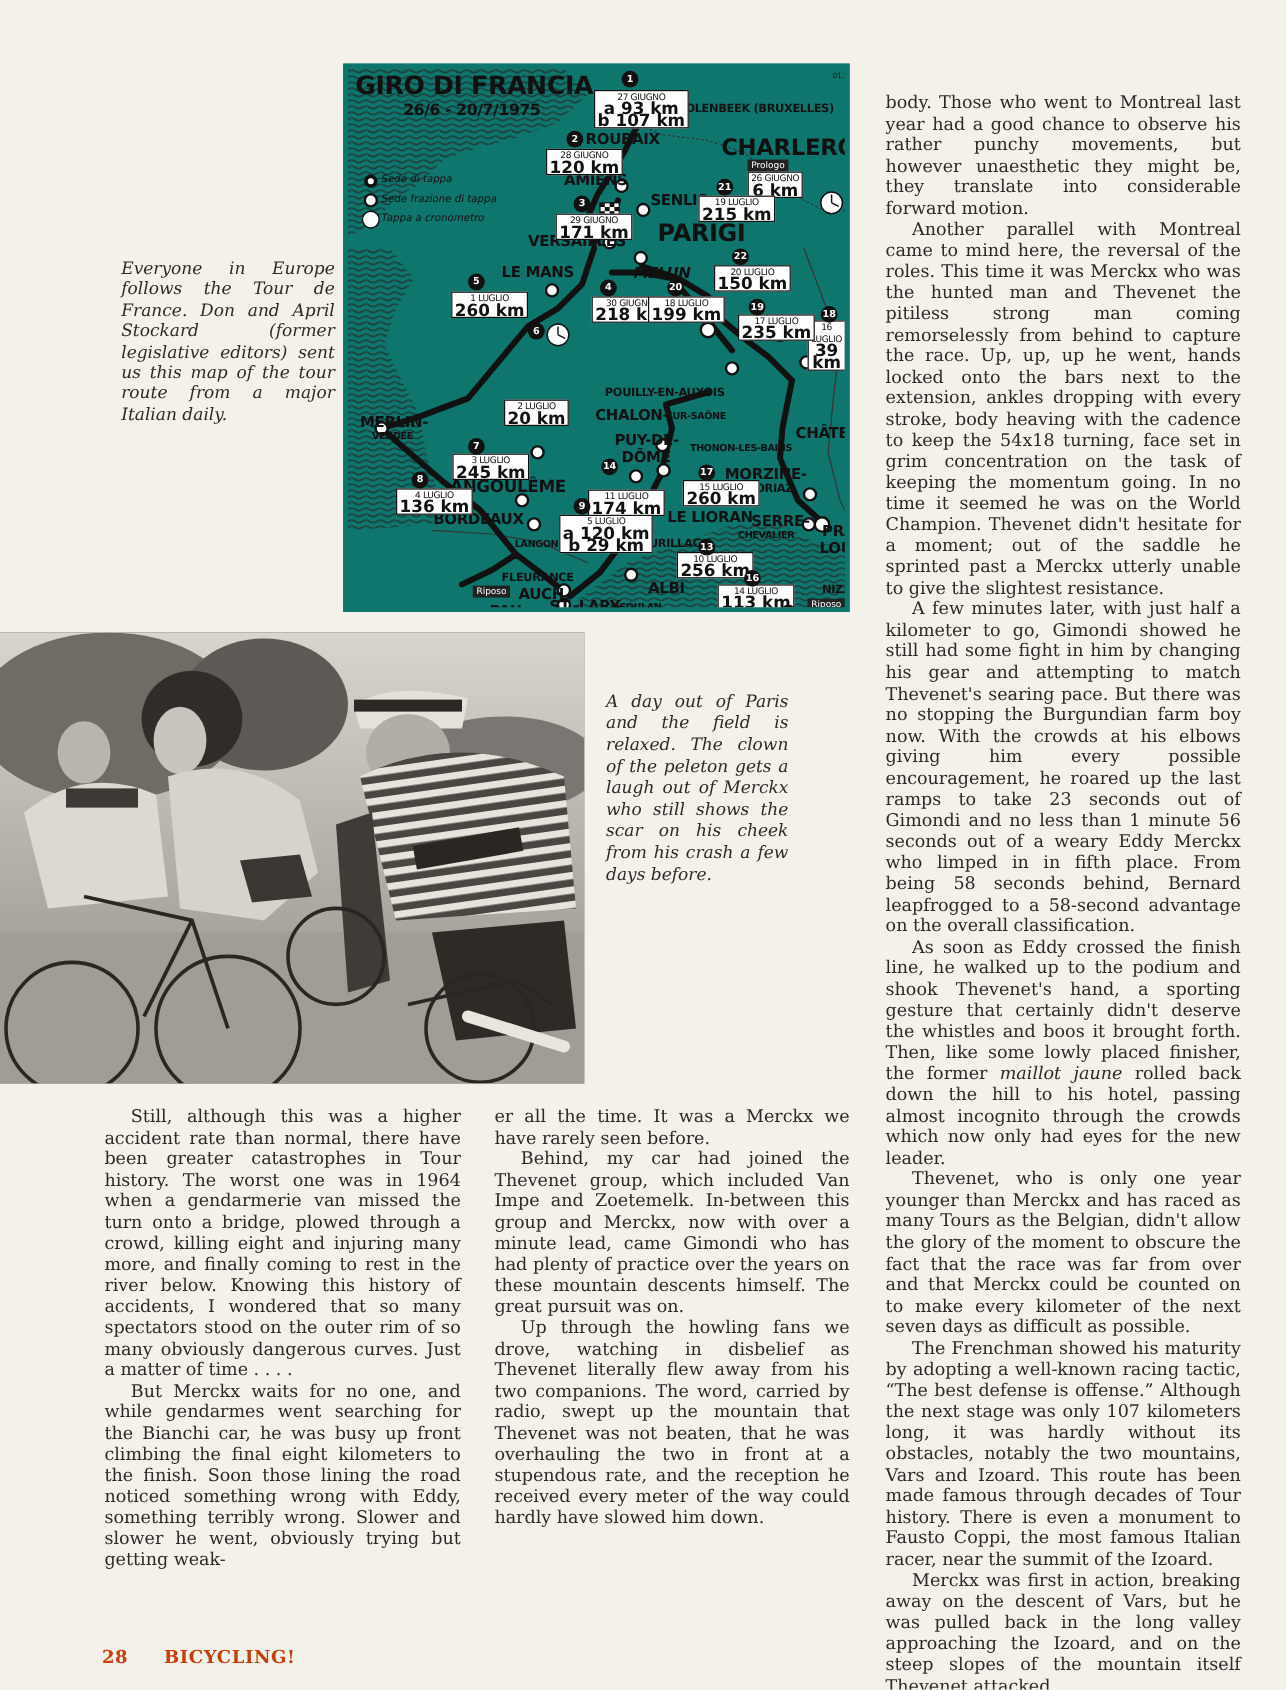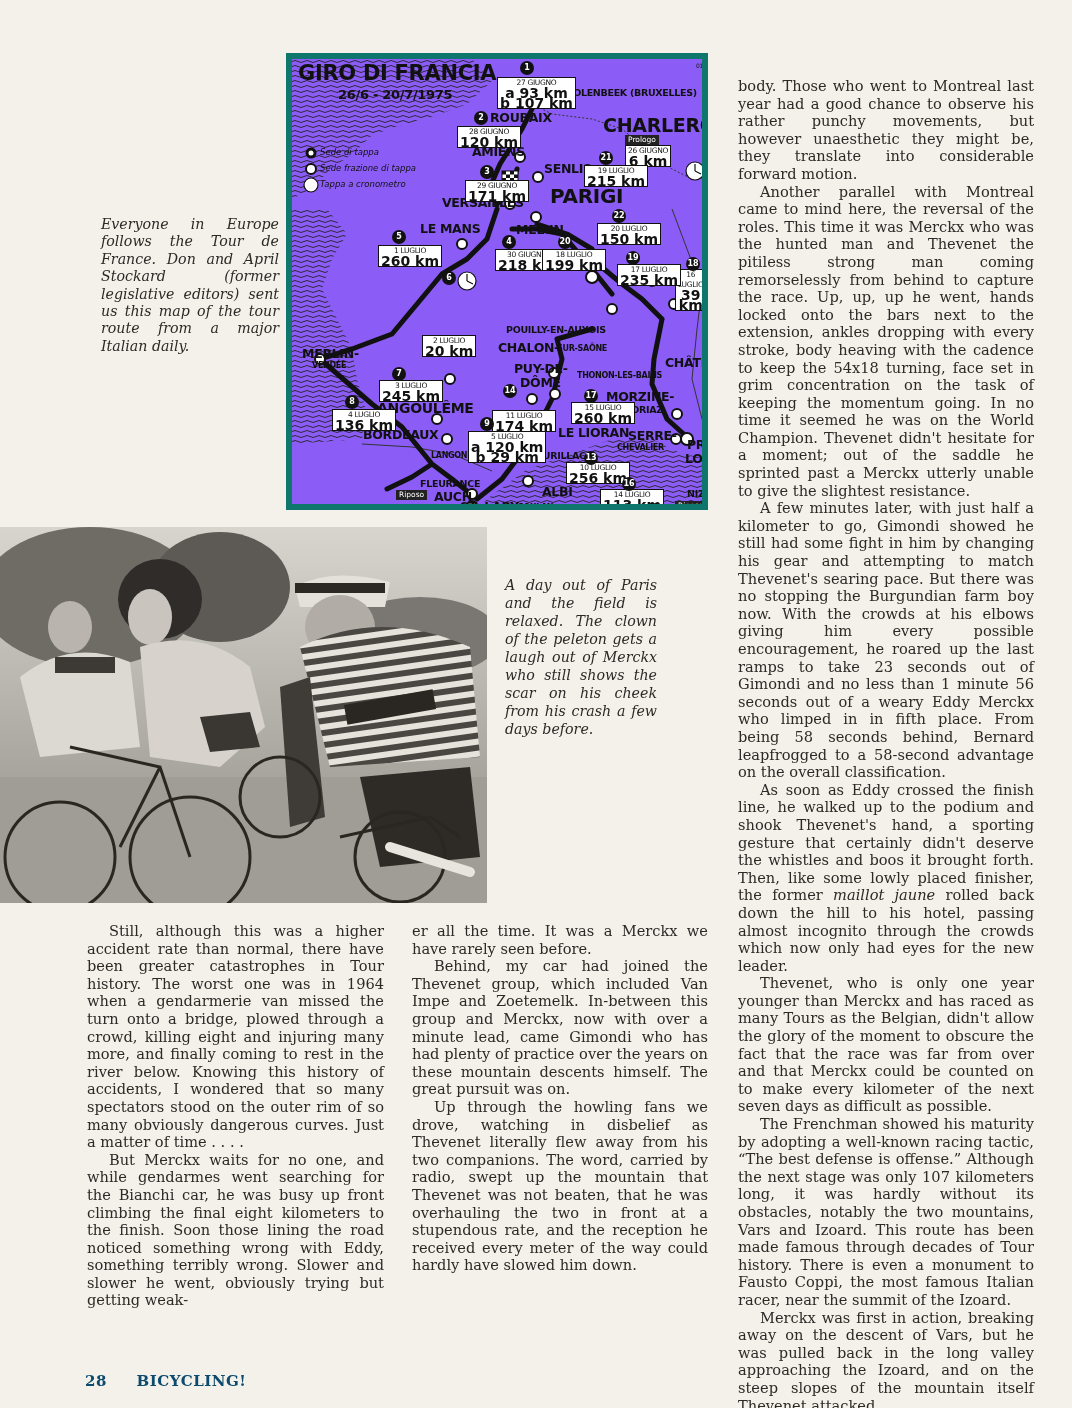--- a/index.html
+++ b/index.html
@@ -9,37 +9,37 @@
     font-family: "DejaVu Serif", "Liberation Serif", serif;
   }
   .col { position: absolute; font-size: 14.6px; line-height: 17.6px; text-align: justify; color: #2c2a27; }
   .col p { margin: 0; text-indent: 22px; }
   .col p.noindent { text-indent: 0; }
   .col p.last { text-align-last: left; }
   .caption { position: absolute; font-style: italic; font-size: 14.2px; line-height: 17.4px; text-align: justify; color: #2c2a27; }
   em { font-style: italic; }
 
   
-  .map { position: absolute; left: 286px; top: 53px; width: 422px; height: 457px; background: #8b5cf6; border: 6px solid #0f766e; box-sizing: border-box; overflow: hidden; }
+  .map { position: absolute; left: 286px; top: 53px; width: 422px; height: 457px; background: #0f766e; border: 4px solid #0f766e; box-sizing: border-box; overflow: hidden; }
   .map svg { position: absolute; left: 0; top: 0; }
   .mlabel { position: absolute; font-family: "DejaVu Sans", "Liberation Sans", sans-serif; font-weight: bold; color: #111; white-space: nowrap; letter-spacing: -0.3px; }
   .m-big { font-size: 17px; }
   .m-med { font-size: 12.5px; }
   .m-sm { font-size: 9.5px; }
   .m-xs { font-size: 8px; font-weight: normal; }
   .mbox { position: absolute; background: #fff; border: 1.5px solid #111; text-align: center; font-family: "DejaVu Sans", "Liberation Sans", sans-serif; color: #111; padding: 0 2px; line-height: 10px; }
   .mbox .d { font-size: 7.5px; display: block; letter-spacing: -0.3px; }
   .mbox .k { font-size: 14px; font-weight: bold; display: block; }
   .mnum { position: absolute; width: 14px; height: 14px; border-radius: 50%; background: #111; color: #fff; font-family: "DejaVu Sans", sans-serif; font-size: 8px; font-weight: bold; text-align: center; line-height: 14px; }
   .mtag { position: absolute; background: #222; color: #fff; font-family: "DejaVu Sans", sans-serif; font-size: 7.5px; padding: 0 3px; line-height: 10px; }
   .legend { position: absolute; font-family: "DejaVu Sans", sans-serif; font-style: italic; font-size: 8.5px; color: #111; white-space: nowrap; }
 
   
   .photo { position: absolute; left: 0; top: 527px; width: 487px; height: 376px; overflow: hidden; background: #8a8782; }
-  .footer { position: absolute; left: 85px; top: 1372px; font-weight: bold; font-size: 15px; color: #0c4a6e; letter-spacing: 0.5px; }
+  .footer { position: absolute; left: 85px; top: 1372px; font-weight: bold; font-size: 15px; color: #c2410c; letter-spacing: 0.5px; }
   .footer .num { margin-right: 24px; }
 </style>
 </head>
 <body>
 
 <div class="caption" style="left:101px; top:216px; width:178px;">Everyone in Europe follows the Tour de France. Don and April Stockard (former legislative editors) sent us this map of the tour route from a major Italian daily.</div>
 
 <div class="map">
   <svg width="422" height="457" viewBox="0 0 422 457">
     <defs>
@@ -129,21 +129,21 @@
   <div class="legend" style="left:28px; top:104px;">Sede frazione di tappa</div>
   <div class="legend" style="left:28px; top:120px;">Tappa a cronometro</div>
 
   <div class="mlabel m-sm" style="left:272px; top:28px;">MOLENBEEK (BRUXELLES)</div>
   <div class="mlabel m-big" style="left:311px; top:55px; font-size:19px;">CHARLEROI</div>
   <div class="mlabel m-med" style="left:198px; top:51px;">ROUBAIX</div>
   <div class="mlabel m-med" style="left:180px; top:85px;">AMIENS</div>
   <div class="mlabel m-med" style="left:252px; top:102px;">SENLIS</div>
   <div class="mlabel m-big" style="left:258px; top:125px; font-size:20px;">PARIGI</div>
   <div class="mlabel m-med" style="left:150px; top:136px;">VERSAILLES</div>
-  <div class="mlabel m-med" style="left:224px; top:163px;">MELUN</div>
+  <div class="mlabel m-med" style="left:238px; top:163px;font-style:italic;">MELUN</div>
   <div class="mlabel m-med" style="left:128px; top:162px;">LE MANS</div>
   <div class="mlabel m-sm" style="left:214px; top:265px;">POUILLY-EN-AUXOIS</div>
   <div class="mlabel m-med" style="left:206px; top:281px;">CHALON-</div>
   <div class="mlabel m-xs" style="left:265px; top:285px; font-weight:bold;">SUR-SAÔNE</div>
   <div class="mlabel m-med" style="left:10px; top:287px;">MERLIN-</div>
   <div class="mlabel m-xs" style="left:20px; top:302px; font-weight:bold;">VENDÉE</div>
   <div class="mlabel m-med" style="left:222px; top:302px;">PUY-DE-</div>
   <div class="mlabel m-med" style="left:228px; top:316px;">DÔME</div>
   <div class="mlabel m-xs" style="left:285px; top:312px; font-weight:bold;">THONON-LES-BAINS</div>
   <div class="mlabel m-med" style="left:373px; top:296px;">CHÂTEL</div>

